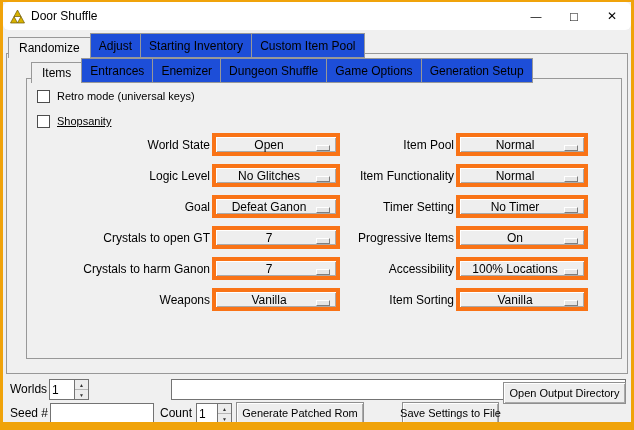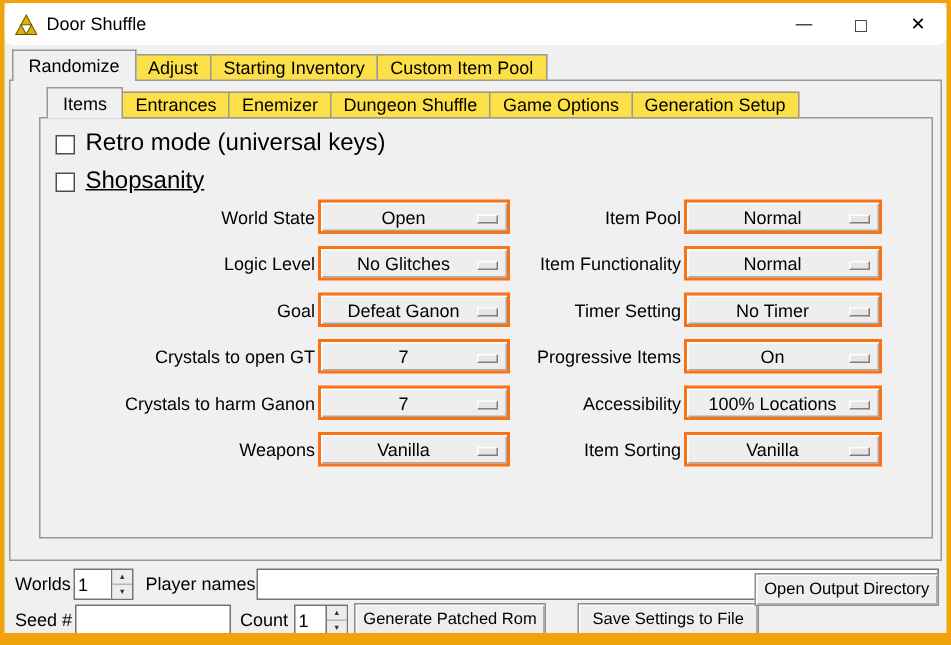--- a/index.html
+++ b/index.html
@@ -14,38 +14,38 @@
   .win-title{font-size:12px;margin-left:6px;}
   .caption{position:absolute;right:0;top:0;height:28px;display:flex;}
   .cap-btn{width:38px;height:28px;display:flex;align-items:center;justify-content:center;font-size:11px;cursor:default;}
   .cap-btn span{pointer-events:none;}
   .cap-max span{font-size:13px;}
   .cap-close span{font-size:12px;}
 
   .tabs{position:absolute;display:flex;align-items:flex-end;z-index:4;}
   .outer-tabs{top:31px;left:5px;}
   .inner-tabs{top:56px;left:28px;}
-  .tab{box-sizing:border-box;height:18px;display:flex;align-items:center;padding:4px 8px;
-       font-size:12px;background:#fde047;border:1px solid #989898;margin-right:-1px;white-space:nowrap;cursor:default;}
+  .tab{box-sizing:border-box;height:25px;display:flex;align-items:center;padding:4px 8px;
+       font-size:12px;background:#1d4ed8;border:1px solid #989898;margin-right:-1px;white-space:nowrap;cursor:default;}
   .tab.selected{height:21px;padding:0 10px;background:#f0f0f0;border-bottom:none;position:relative;z-index:6;}
 
   .outer-pane{position:absolute;top:51px;left:3px;width:622px;height:321px;box-sizing:border-box;
               background:#f0f0f0;border:1px solid #989898;z-index:1;}
   .inner-pane{position:absolute;top:76px;left:23px;width:596px;height:281px;box-sizing:border-box;
               background:#f0f0f0;border:1px solid #989898;z-index:2;}
 
   .check-row{position:absolute;left:10px;display:flex;align-items:center;gap:7px;height:16px;cursor:default;}
   .checkbox{width:13px;height:13px;box-sizing:border-box;background:#fff;border:1px solid #4d4d4d;}
-  .check-label{font-size:16px;white-space:nowrap;}
+  .check-label{font-size:11px;white-space:nowrap;}
 
   .options-grid{position:absolute;left:21px;top:50px;display:grid;
                 grid-template-columns:164px 128px 116px 132px;column-gap:0;
                 grid-auto-rows:31px;align-items:center;}
   .opt-label{font-size:12px;text-align:right;padding-right:2px;white-space:nowrap;}
-  .dropdown{height:23px;box-sizing:border-box;background:#eeeeee;border:2px solid #f97316;
+  .dropdown{height:23px;box-sizing:border-box;background:#eeeeee;border:4px solid #f97316;
             box-shadow:inset 1px 1px 0 #ffffff,inset -1px -1px 0 #aaaaaa;
             position:relative;display:flex;align-items:center;justify-content:center;cursor:default;}
   .dd-value{font-size:12px;margin-right:14px;white-space:nowrap;pointer-events:none;}
   .dd-indicator{position:absolute;right:6px;top:8px;width:12px;height:4px;background:#e6e6e6;
                 border-top:1px solid #fff;border-left:1px solid #fff;
                 border-right:1px solid #7e7e7e;border-bottom:1px solid #7e7e7e;}
 
   .fieldlabel{position:absolute;font-size:12px;line-height:21px;white-space:nowrap;}
   .entry{position:absolute;height:21px;box-sizing:border-box;background:#fff;border:1px solid #737373;
          font-size:12px;padding:0 3px;outline:none;}
@@ -188,30 +188,29 @@
   </div>
 
   <div class="fieldlabel" style="left:7px;top:377px;">Worlds</div>
   <div class="spin" style="left:46px;top:377px;width:40px;">
     <input value="1" style="">
     <div class="arrows">
       <div class="arrow up">▲</div>
       <div class="arrow">▼</div>
     </div>
   </div>
-  <div class="fieldlabel" style="left:94px;top:377px;">Player names</div>
   <input class="entry" style="left: 168px; top: 377px; width: 455px;" value="">
 
   <div class="fieldlabel" style="left:7px;top:401px;">Seed #</div>
   <input class="entry" style="left: 47px; top: 401px; width: 104px;" value="">
   <div class="fieldlabel" style="left:157px;top:401px;">Count</div>
   <div class="spin" style="left:193px;top:401px;width:36px;">
     <input value="1" style="">
     <div class="arrows">
       <div class="arrow up">▲</div>
       <div class="arrow">▼</div>
     </div>
   </div>
   <div class="btn" style="left:233px;top:400px;width:128px;">Generate Patched Rom</div>
-  <div class="btn" style="left:382px;top:400px;width:121px;">Save Settings to File</div>
+  <div class="btn" style="left:399px;top:400px;width:97px;">Save Settings to File</div>
   <div class="btn" style="left:500px;top:380px;width:123px;">Open Output Directory</div>
 
 </div>
 
 </body></html>

